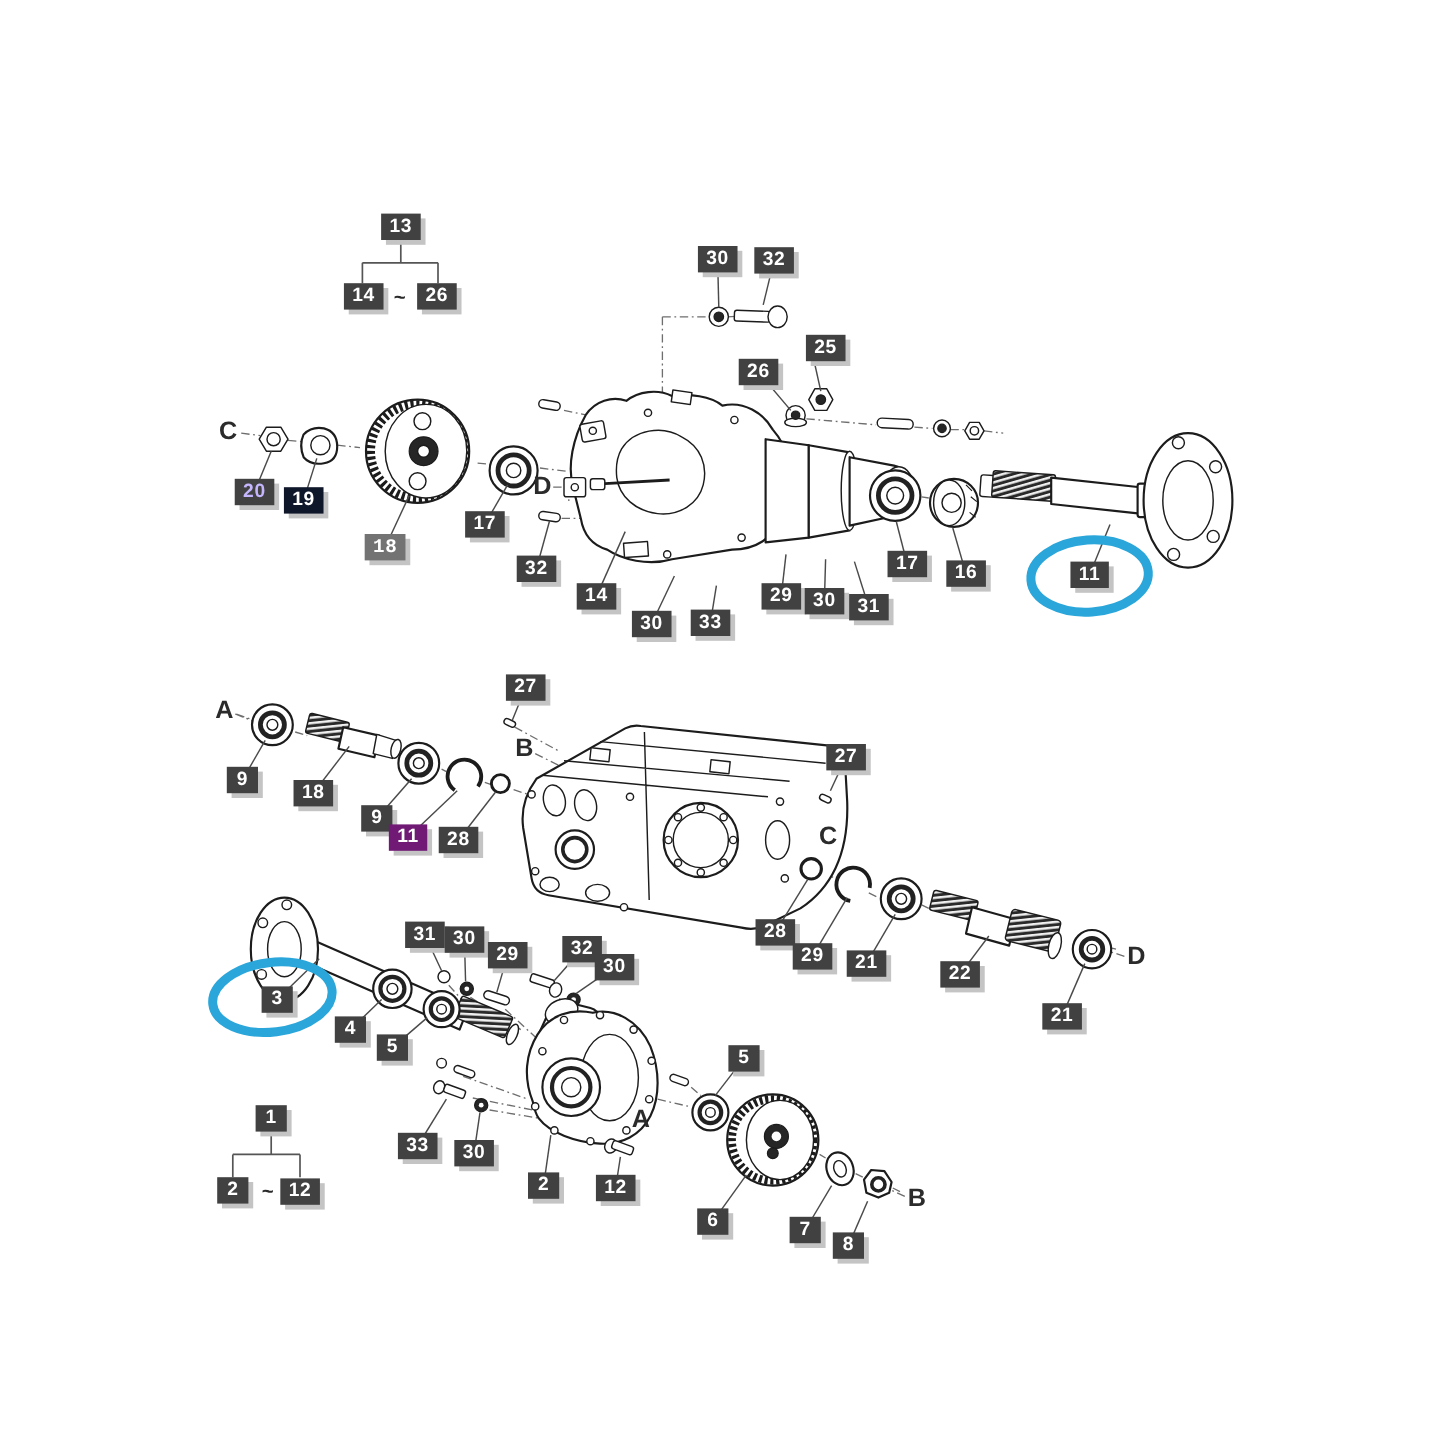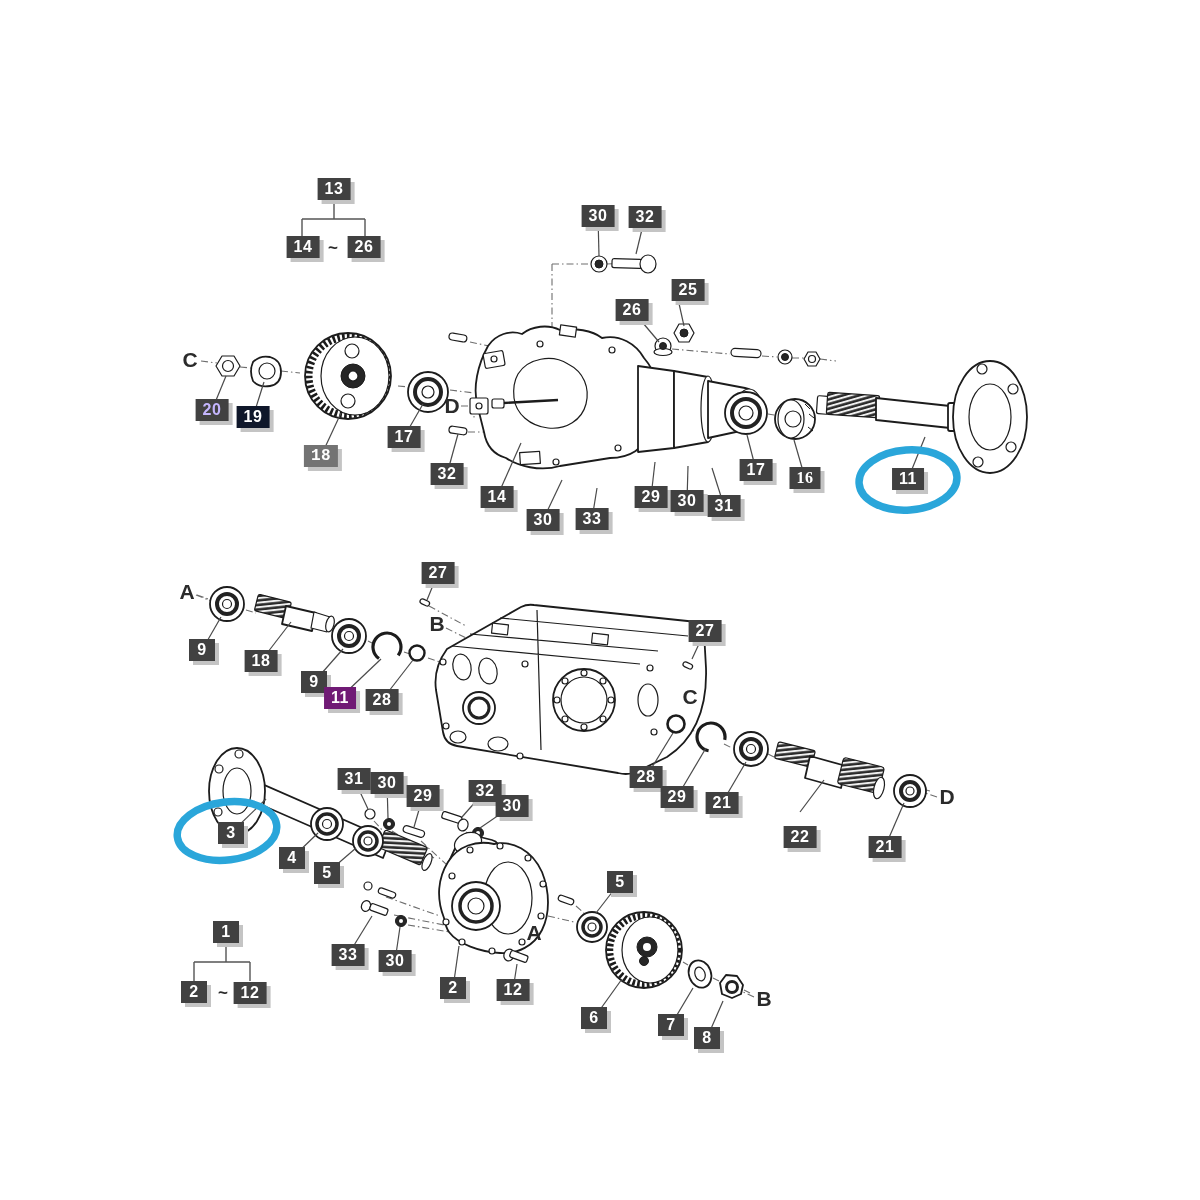--- a/index.html
+++ b/index.html
@@ -403,33 +403,33 @@
       <div class="plabel" style="left: 321px; top: 456px; background: #737373; color: rgb(255, 255, 255); font-family: Liberation Mono, monospace;">18</div>
       <div class="plabel" style="left: 404px; top: 437px; background: rgb(65, 65, 65); color: rgb(255, 255, 255);">17</div>
       <div class="plabel" style="left: 447px; top: 474px; background: rgb(65, 65, 65); color: rgb(255, 255, 255);">32</div>
       <div class="plabel" style="left: 497px; top: 497px; background: rgb(65, 65, 65); color: rgb(255, 255, 255);">14</div>
       <div class="plabel" style="left: 543px; top: 520px; background: rgb(65, 65, 65); color: rgb(255, 255, 255);">30</div>
       <div class="plabel" style="left: 592px; top: 519px; background: rgb(65, 65, 65); color: rgb(255, 255, 255);">33</div>
       <div class="plabel" style="left: 651px; top: 497px; background: rgb(65, 65, 65); color: rgb(255, 255, 255);">29</div>
       <div class="plabel" style="left: 687px; top: 501px; background: rgb(65, 65, 65); color: rgb(255, 255, 255);">30</div>
       <div class="plabel" style="left: 724px; top: 506px; background: rgb(65, 65, 65); color: rgb(255, 255, 255);">31</div>
       <div class="plabel" style="left: 756px; top: 470px; background: rgb(65, 65, 65); color: rgb(255, 255, 255);">17</div>
-      <div class="plabel" style="left: 805px; top: 478px; background: rgb(65, 65, 65); color: rgb(255, 255, 255); font-family: Liberation Serif, serif;">16</div>
+      <div class="plabel" style="left: 805px; top: 478px; background: rgb(65, 65, 65); color: rgb(255, 255, 255);">16</div>
       <div class="plabel" style="left: 908px; top: 479px; background: rgb(65, 65, 65); color: rgb(255, 255, 255);">11</div>
       <div class="plabel" style="left: 438px; top: 573px; background: rgb(65, 65, 65); color: rgb(255, 255, 255);">27</div>
       <div class="plabel" style="left: 202px; top: 650px; background: rgb(65, 65, 65); color: rgb(255, 255, 255);">9</div>
       <div class="plabel" style="left: 261px; top: 661px; background: rgb(65, 65, 65); color: rgb(255, 255, 255);">18</div>
       <div class="plabel" style="left: 314px; top: 682px; background: rgb(65, 65, 65); color: rgb(255, 255, 255);">9</div>
       <div class="plabel" style="left: 340px; top: 698px; background: #701a75; color: rgb(255, 255, 255);">11</div>
       <div class="plabel" style="left: 382px; top: 700px; background: rgb(65, 65, 65); color: rgb(255, 255, 255);">28</div>
       <div class="plabel" style="left: 705px; top: 631px; background: rgb(65, 65, 65); color: rgb(255, 255, 255);">27</div>
       <div class="plabel" style="left: 646px; top: 777px; background: rgb(65, 65, 65); color: rgb(255, 255, 255);">28</div>
       <div class="plabel" style="left: 677px; top: 797px; background: rgb(65, 65, 65); color: rgb(255, 255, 255);">29</div>
       <div class="plabel" style="left: 722px; top: 803px; background: rgb(65, 65, 65); color: rgb(255, 255, 255);">21</div>
-      <div class="plabel" style="left: 800px; top: 812px; background: rgb(65, 65, 65); color: rgb(255, 255, 255); margin-top: 25px;">22</div>
+      <div class="plabel" style="left: 800px; top: 812px; background: rgb(65, 65, 65); color: rgb(255, 255, 255);">22</div>
       <div class="plabel" style="left: 885px; top: 847px; background: rgb(65, 65, 65); color: rgb(255, 255, 255);">21</div>
       <div class="plabel" style="left: 231px; top: 833px; background: rgb(65, 65, 65); color: rgb(255, 255, 255);">3</div>
       <div class="plabel" style="left: 292px; top: 858px; background: rgb(65, 65, 65); color: rgb(255, 255, 255);">4</div>
       <div class="plabel" style="left: 327px; top: 873px; background: rgb(65, 65, 65); color: rgb(255, 255, 255);">5</div>
       <div class="plabel" style="left: 354px; top: 779px; background: rgb(65, 65, 65); color: rgb(255, 255, 255);">31</div>
       <div class="plabel" style="left: 387px; top: 783px; background: rgb(65, 65, 65); color: rgb(255, 255, 255);">30</div>
       <div class="plabel" style="left: 423px; top: 796px; background: rgb(65, 65, 65); color: rgb(255, 255, 255);">29</div>
       <div class="plabel" style="left: 485px; top: 791px; background: rgb(65, 65, 65); color: rgb(255, 255, 255);">32</div>
       <div class="plabel" style="left: 512px; top: 806px; background: rgb(65, 65, 65); color: rgb(255, 255, 255);">30</div>
       <div class="plabel" style="left: 348px; top: 955px; background: rgb(65, 65, 65); color: rgb(255, 255, 255);">33</div>

